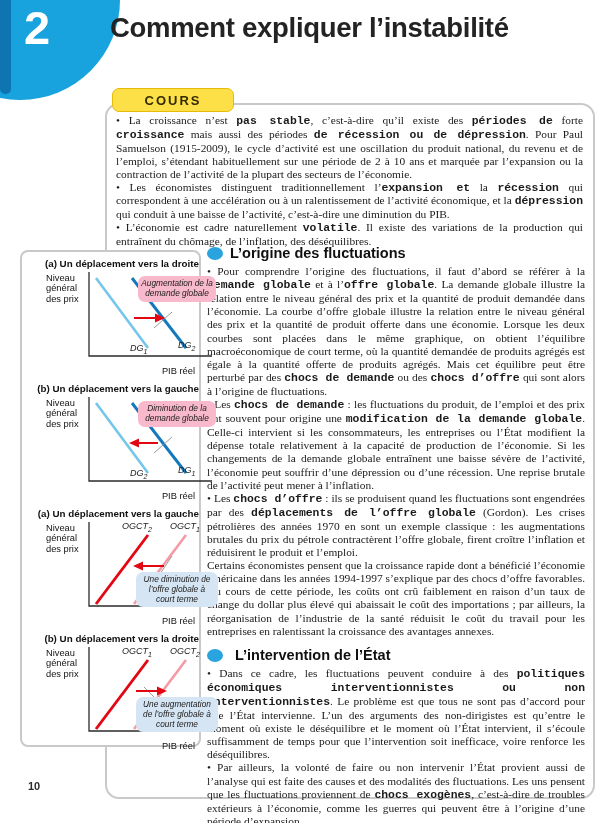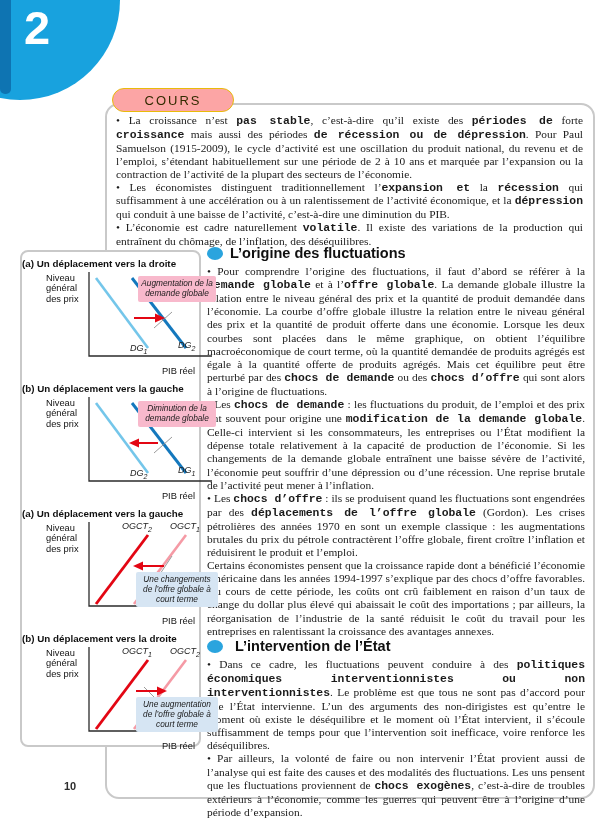--- a/index.html
+++ b/index.html
@@ -14,85 +14,86 @@
   .chapter-num{position:absolute;left:24px;top:0px;z-index:3;color:#fff;
                font-family:"Liberation Sans",sans-serif;font-weight:bold;font-size:47px;}
   .page-title{position:absolute;left:110px;top:12px;z-index:3;color:#232323;
               font-family:"Liberation Sans",sans-serif;font-weight:bold;
               font-size:27.5px;line-height:1.13;letter-spacing:-0.3px;}
 
   
   .course-box{position:absolute;left:105px;top:103px;width:486px;height:692px;
               border:2px solid #c9c9c9;border-radius:14px;background:#fff;z-index:2;}
   .cours-badge{position:absolute;left:112px;top:88px;width:120px;height:22px;z-index:6;
-               background:#fca5a5;border:1px solid #e8bb0a;border-radius:12px;
+               background:#fde047;border:1px solid #e8bb0a;border-radius:7px;
                display:flex;align-items:center;justify-content:center;
-               font-family:"Liberation Sans",sans-serif;font-weight:normal;font-size:13px;
+               font-family:"Liberation Sans",sans-serif;font-weight:bold;font-size:13px;
                letter-spacing:2px;color:#332b00;}
 
   .intro{position:absolute;left:116px;top:114px;width:467px;z-index:3;
          font-size:11.4px;line-height:12.9px;text-align:justify;}
   .intro p, .col p{margin:0;}
   .b{font-weight:bold;font-family:Liberation Mono, monospace;}
 
   .right-col{position:absolute;left:207px;top:247px;width:378px;z-index:3;
              font-size:11.4px;line-height:13.1px;text-align:justify;}
 
   .sec-head{display:flex;align-items:center;gap:7px;margin:0 0 5px 0;
             font-family:"Liberation Sans",sans-serif;font-weight:bold;font-size:14.5px;color:#101010;}
-  .sec-head.second{margin-top:2px;gap:12px;}
+  .sec-head.second{margin-top:11px;gap:12px;}
   .dot{width:16px;height:13px;border-radius:50%;background:#2aa4de;flex:0 0 auto;}
 
   
   .diagram-panel{position:absolute;left:20px;top:250px;width:181px;height:497px;z-index:5;
                  background:#fff;border:2px solid #c9c9c9;border-radius:8px;
                  font-family:"Liberation Sans",sans-serif;box-sizing:border-box;padding-top:4px;}
   .dg{position:relative;height:123px;}
-  .dg-cap{text-align:left;font-weight:bold;font-size:9.8px;color:#111;margin:2px 0 1px 0;}
+  .dg-cap{text-align:right;font-weight:bold;font-size:9.8px;color:#111;margin:2px 0 1px 0;}
   .dg-row{position:relative;height:108px;margin-left:20px;}
   .ylab{position:absolute;left:4px;top:3px;width:40px;font-size:9.3px;line-height:1.12;color:#111;}
   .plot{position:absolute;left:42px;top:2px;width:130px;height:94px;}
   .plot svg{position:absolute;left:0;top:0;}
   .xlab{position:absolute;right:4px;top:96px;font-size:9.3px;color:#111;}
   .clabel{position:absolute;font-style:italic;font-size:9px;color:#222;white-space:nowrap;}
   .clabel sub{font-size:7px;}
   .note{position:absolute;font-style:italic;font-size:8.3px;line-height:1.18;color:#1a1a1a;
-        text-align:center;padding:3px 3px;border-radius:2px;}
+        text-align:center;padding:3px 3px;border-radius:7px;}
   .note-pink{background:#f8b9cc;}
   .note-blue{background:#d6e5f3;}
 
   .ax{stroke:#2b2b2b;stroke-width:1.3;fill:none;}
   .c-light{stroke:#74c6ea;stroke-width:2.6;}
   .c-dark{stroke:#1478bd;stroke-width:2.9;}
   .c-red{stroke:#e30613;stroke-width:2.9;}
   .c-pink{stroke:#f59aa5;stroke-width:2.6;}
   .arr{stroke:#e30613;stroke-width:2;}
   .ah{fill:#e30613;}
   .ptr{stroke:#909090;stroke-width:0.9;}
 
   .page-num{position:absolute;left:28px;top:780px;z-index:3;
-            font-family:"Liberation Sans",sans-serif;font-weight:bold;font-size:11px;color:#2e2e2e;margin-left:36px;}
+            font-family:"Liberation Sans",sans-serif;font-weight:bold;font-size:11px;color:#2e2e2e;}
 </style>
 </head>
 <body>
 
 <div class="page">
 
   <div class="blue-circle"></div>
   <div class="edge-strip"></div>
   <div class="chapter-num">2</div>
   <div class="page-title">
+    <div>Comment expliquer l’instabilité</div>
   </div>
 
   <div class="course-box"></div>
   <div class="cours-badge">COURS</div>
 
   <div class="intro">
     <p><span>• La croissance n’est </span><span class="b">pas stable</span><span>, c’est-à-dire qu’il existe des </span><span class="b">périodes de</span><span> forte </span><span class="b">croissance</span><span> mais aussi des périodes </span><span class="b">de récession ou de dépression</span><span>. Pour Paul Samuelson (1915-2009), le cycle d’activité est une oscillation du produit national, du revenu et de l’emploi, s’étendant habituellement sur une période de 2 à 10 ans et marquée par l’expansion ou la contraction de l’activité de la plupart des secteurs de l’économie.</span></p>
-    <p><span>• Les économistes distinguent traditionnellement l’</span><span class="b">expansion et</span><span> la </span><span class="b">récession</span><span> qui suffisamment à une accélération ou à un ralentissement de l’activité économique, et la </span><span class="b">dépression</span><span> qui conduit à une baisse de l’activité, c’est-à-dire une diminution du PIB.</span></p>
+    <p><span>• Les économistes distinguent traditionnellement l’</span><span class="b">expansion et</span><span> la </span><span class="b">récession</span><span> qui correspondent à une accélération ou à un ralentissement de l’activité économique, et la </span><span class="b">dépression</span><span> qui conduit à une baisse de l’activité, c’est-à-dire une diminution du PIB.</span></p>
     <p><span>• L’économie est cadre naturellement </span><span class="b">volatile</span><span>. Il existe des variations de la production qui entraînent du chômage, de l’inflation, des déséquilibres.</span></p>
   </div>
 
   <div class="diagram-panel">
 
     <div class="dg">
       <div class="dg-cap">(a) Un déplacement vers la droite</div>
       <div class="dg-row">
         <div class="ylab">Niveau général des prix</div>
         <div class="plot">
@@ -141,21 +142,21 @@
           <svg width="130" height="94" viewBox="0 0 130 94">
             <path class="ax" d="M5 0 V84 H128"></path>
             <line class="c-red" x1="12" y1="82" x2="64" y2="13"></line>
             <line class="c-pink" x1="50" y1="82" x2="102" y2="13"></line>
             <line class="ptr" x1="76" y1="52" x2="88" y2="34"></line>
             <line class="arr" x1="80" y1="44" x2="58" y2="44"></line>
             <polygon class="ah" points="59,39.5 49,44 59,48.5"></polygon>
           </svg>
           <span class="clabel" style="left:38px;top:-1px"><span>OGCT</span><sub>2</sub></span>
           <span class="clabel" style="left:86px;top:-1px"><span>OGCT</span><sub>1</sub></span>
-          <div class="note note-blue" style="left:52px;top:50px;width:76px">Une changements de l’offre globale à court terme</div>
+          <div class="note note-blue" style="left:52px;top:50px;width:76px">Une diminution de l’offre globale à court terme</div>
         </div>
         <div class="xlab">PIB réel</div>
       </div>
     </div>
 
     <div class="dg">
       <div class="dg-cap">(b) Un déplacement vers la droite</div>
       <div class="dg-row">
         <div class="ylab">Niveau général des prix</div>
         <div class="plot">

